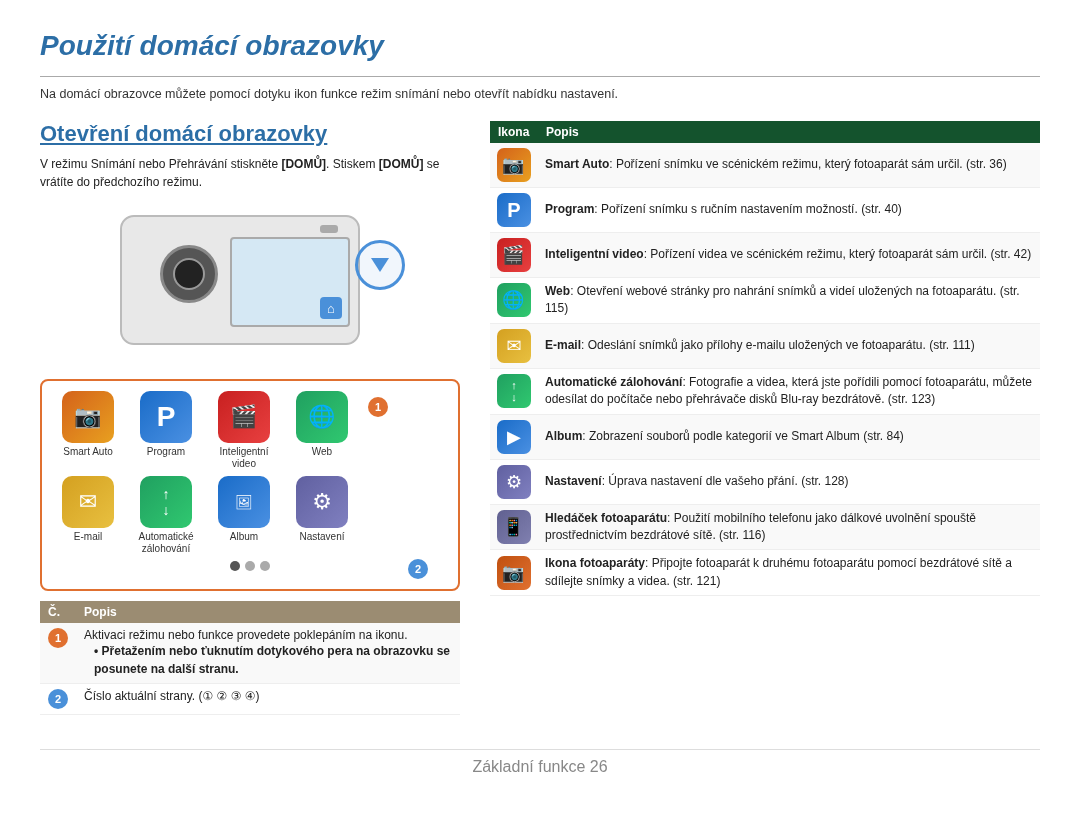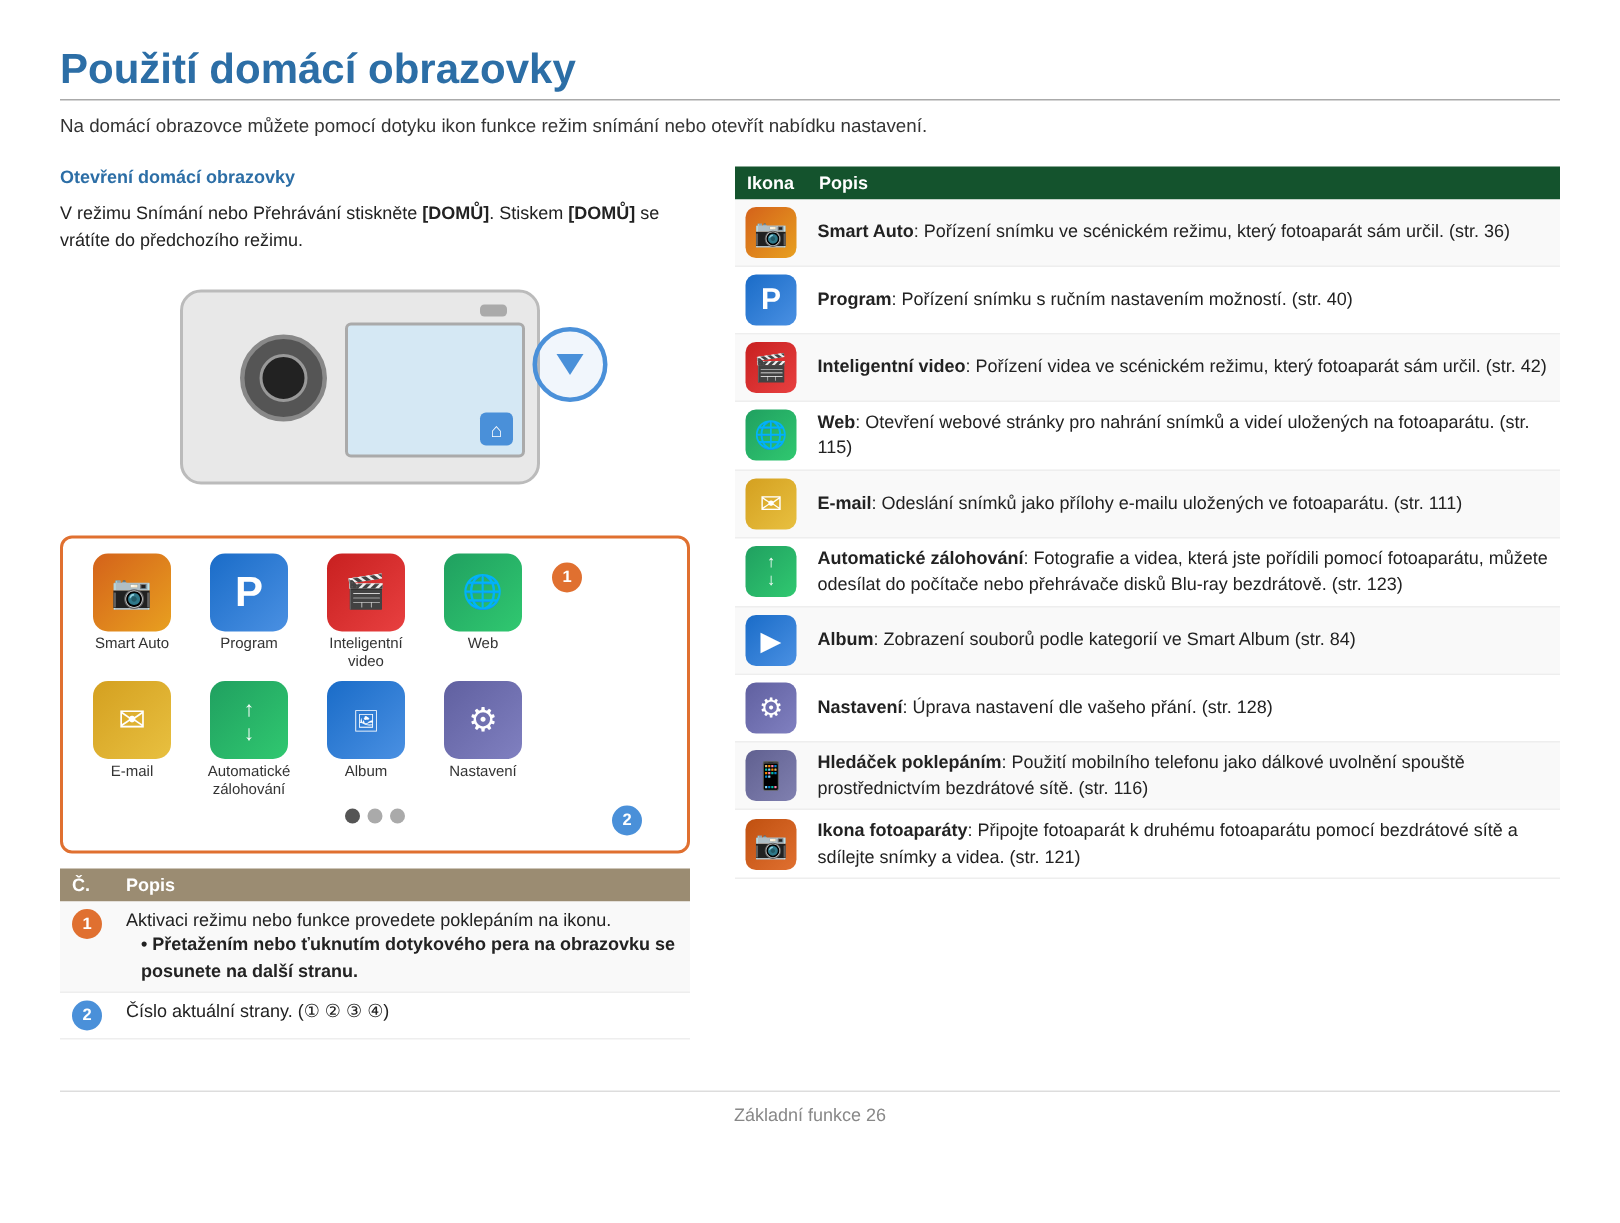--- a/index.html
+++ b/index.html
@@ -10,44 +10,46 @@
       font-size: 13px;
       padding: 30px 40px 20px 40px;
       width: 1080px;
       min-height: 815px;
     }
     .page-title {
       font-size: 28px;
       font-weight: bold;
       color: #2c6ea6;
       border-bottom: 1px solid #aaa;
-      padding-bottom: 4px;
+      padding-bottom: 14px;
       margin-bottom: 10px;
+      font-style: italic;
     }
     .page-subtitle {
       font-size: 12.5px;
       color: #333;
       margin-bottom: 20px;
     }
     .two-col {
       display: flex;
       gap: 30px;
       align-items: flex-start;
     }
     .left-col {
       flex: 0 0 420px;
     }
     .right-col {
       flex: 1;
     }
     .section-title {
-      font-size: 12px;
+      font-size: 22px;
       font-weight: bold;
       color: #2c6ea6;
       margin-bottom: 10px;
+      text-decoration: underline;
     }
     .left-col .section-title {
       margin-bottom: 8px;
     }
     .left-text {
       font-size: 12px;
       margin-bottom: 14px;
       line-height: 1.5;
     }
     .left-text strong {
@@ -265,21 +267,21 @@
       font-size: 18px;
       color: #fff;
     }
     .popis-text { line-height: 1.45; }
     .popis-text strong { font-weight: bold; }
 
     
     .footer {
       text-align: center;
       color: #888;
-      font-size: 12px;
+      font-size: 16px;
       margin-top: 24px;
       border-top: 1px solid #ddd;
       padding-top: 8px;
     }
     .bullet-list { list-style: none; padding-left: 10px; font-weight: bold; }
     .bullet-list li::before { content: "• "; }
     .bullet-list li { font-size: 12px; line-height: 1.5; }
   </style>
 </head>
 <body>
@@ -467,21 +469,21 @@
           </td>
           <td class="popis-text">
             <strong>Nastavení</strong>: Úprava nastavení dle vašeho přání. (str. 128)
           </td>
         </tr>
         <tr>
           <td>
             <div class="tbl-icon-box" style="background:linear-gradient(135deg,#606090,#8080b0);">📱</div>
           </td>
           <td class="popis-text">
-            <strong>Hledáček poklepáním</strong>: Použití mobilního telefonu jako dálkové uvolnění spouště prostřednictvím bezdrátové sítě. (str. 116)
+            <strong>Hledáček fotoaparátu</strong>: Použití mobilního telefonu jako dálkové uvolnění spouště prostřednictvím bezdrátové sítě. (str. 116)
           </td>
         </tr>
         <tr>
           <td>
             <div class="tbl-icon-box" style="background:linear-gradient(135deg,#c05010,#e07030);">📷</div>
           </td>
           <td class="popis-text">
             <strong>Ikona fotoaparáty</strong>: Připojte fotoaparát k druhému fotoaparátu pomocí bezdrátové sítě a sdílejte snímky a videa. (str. 121)
           </td>
         </tr>

